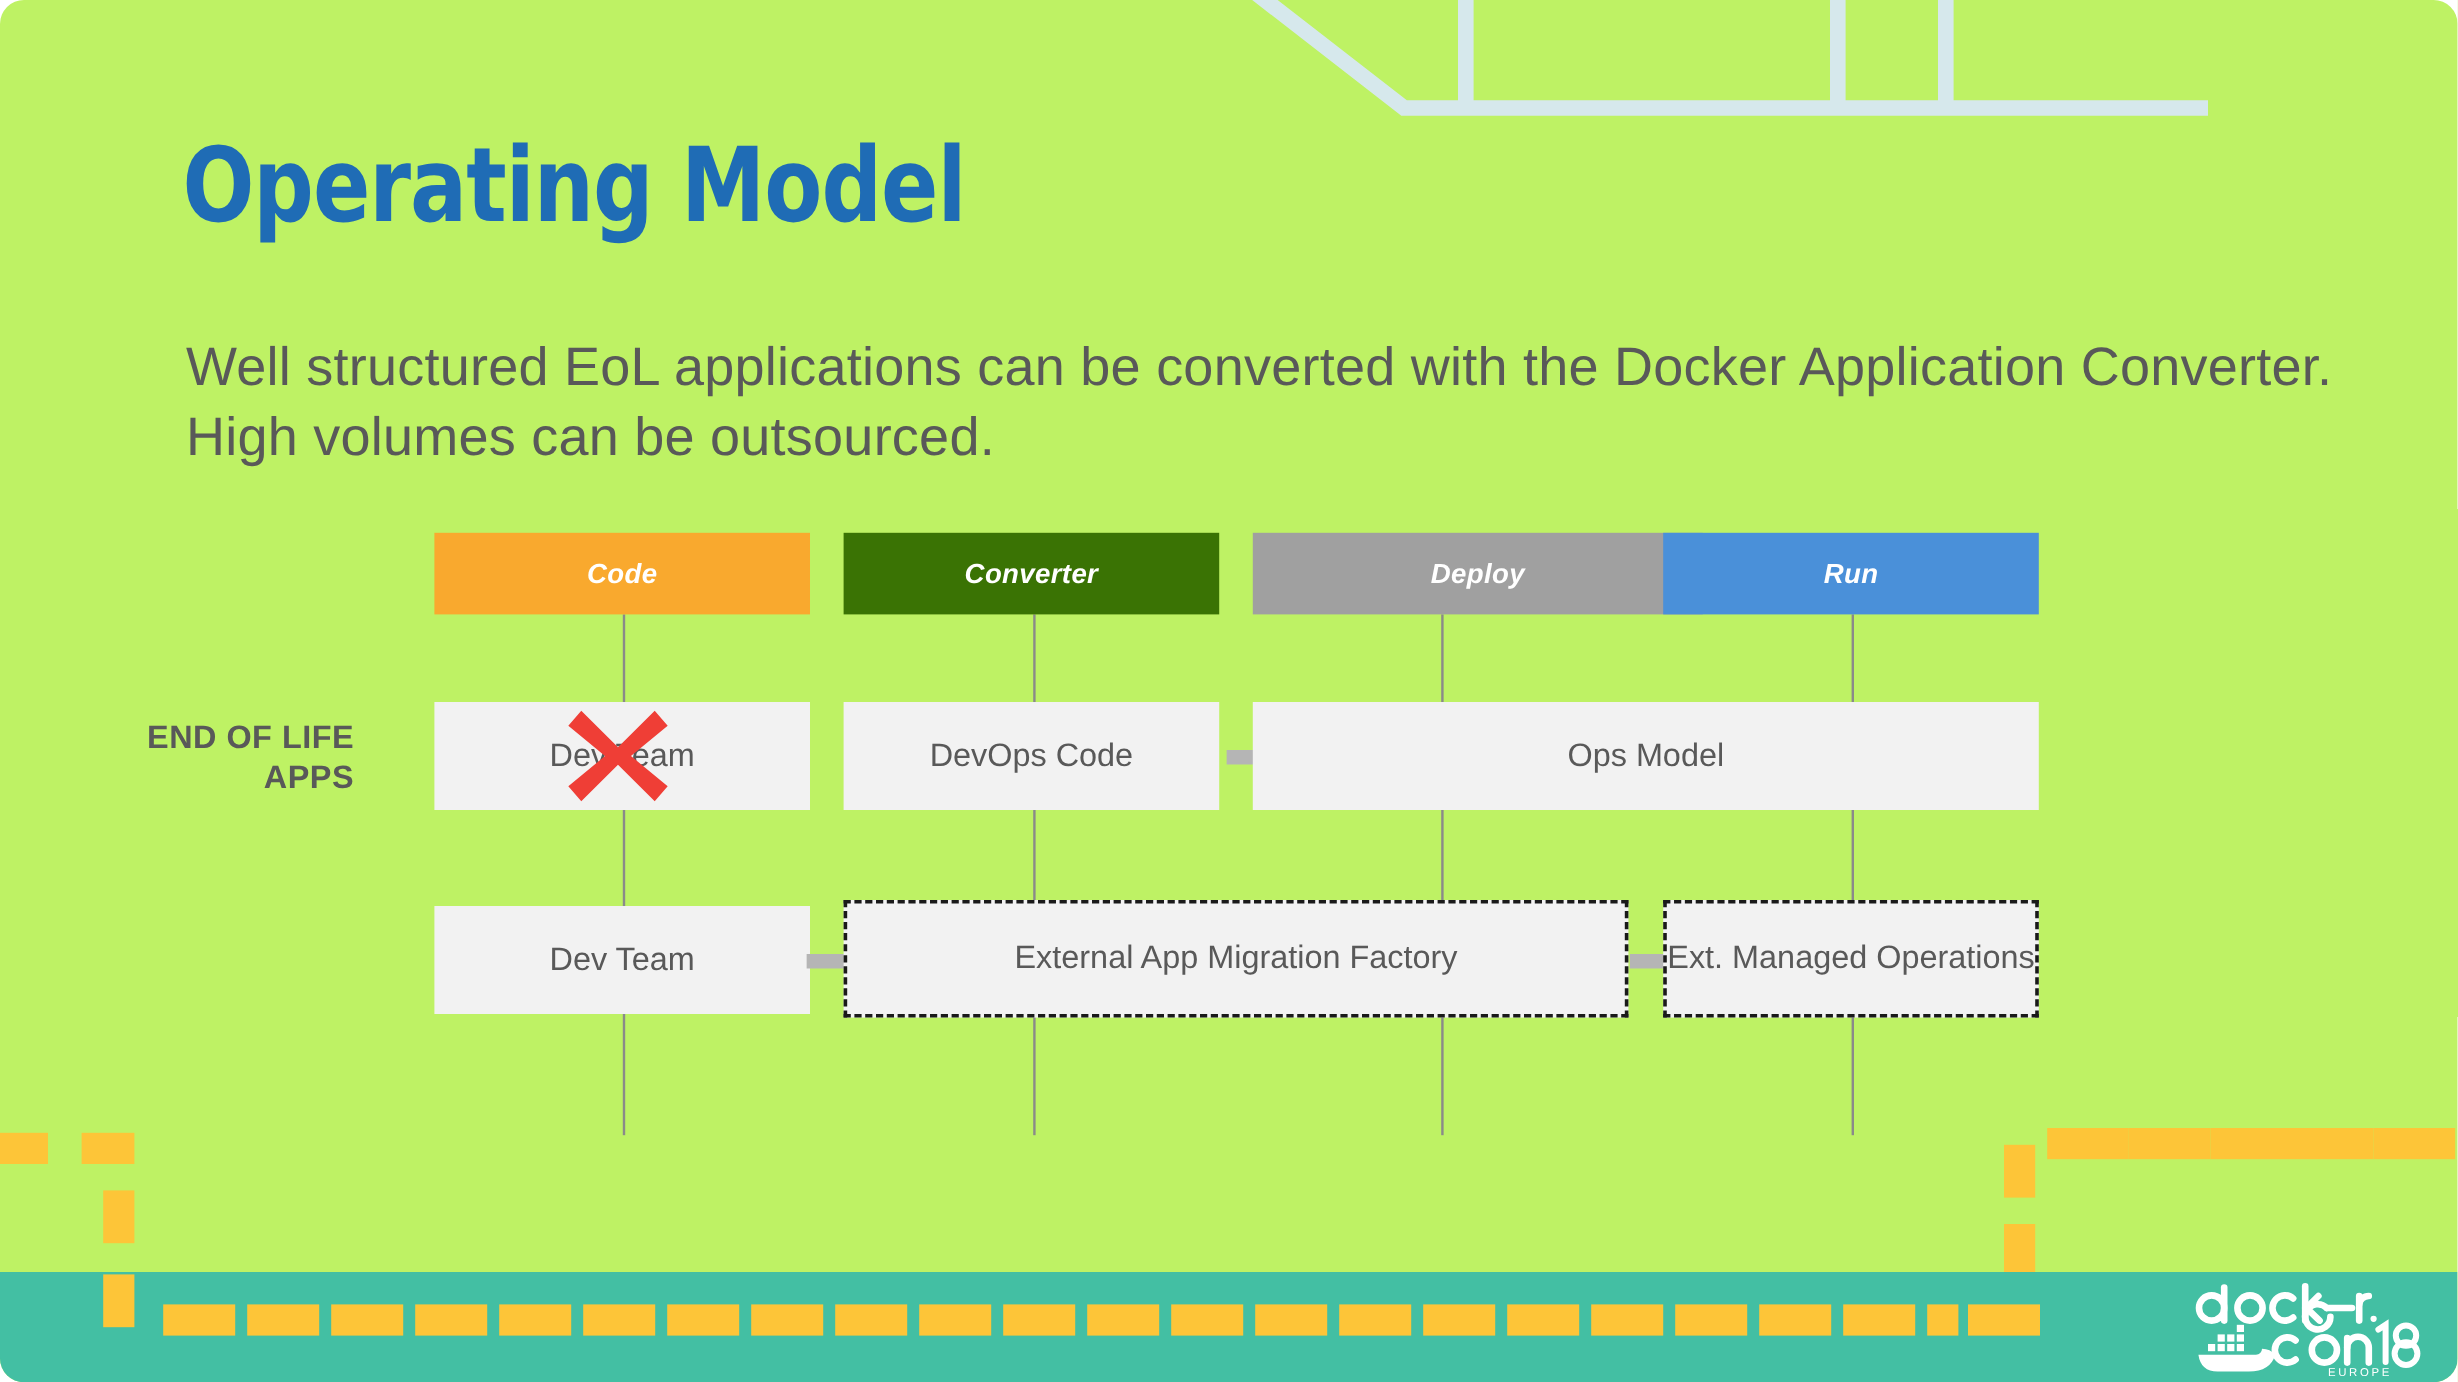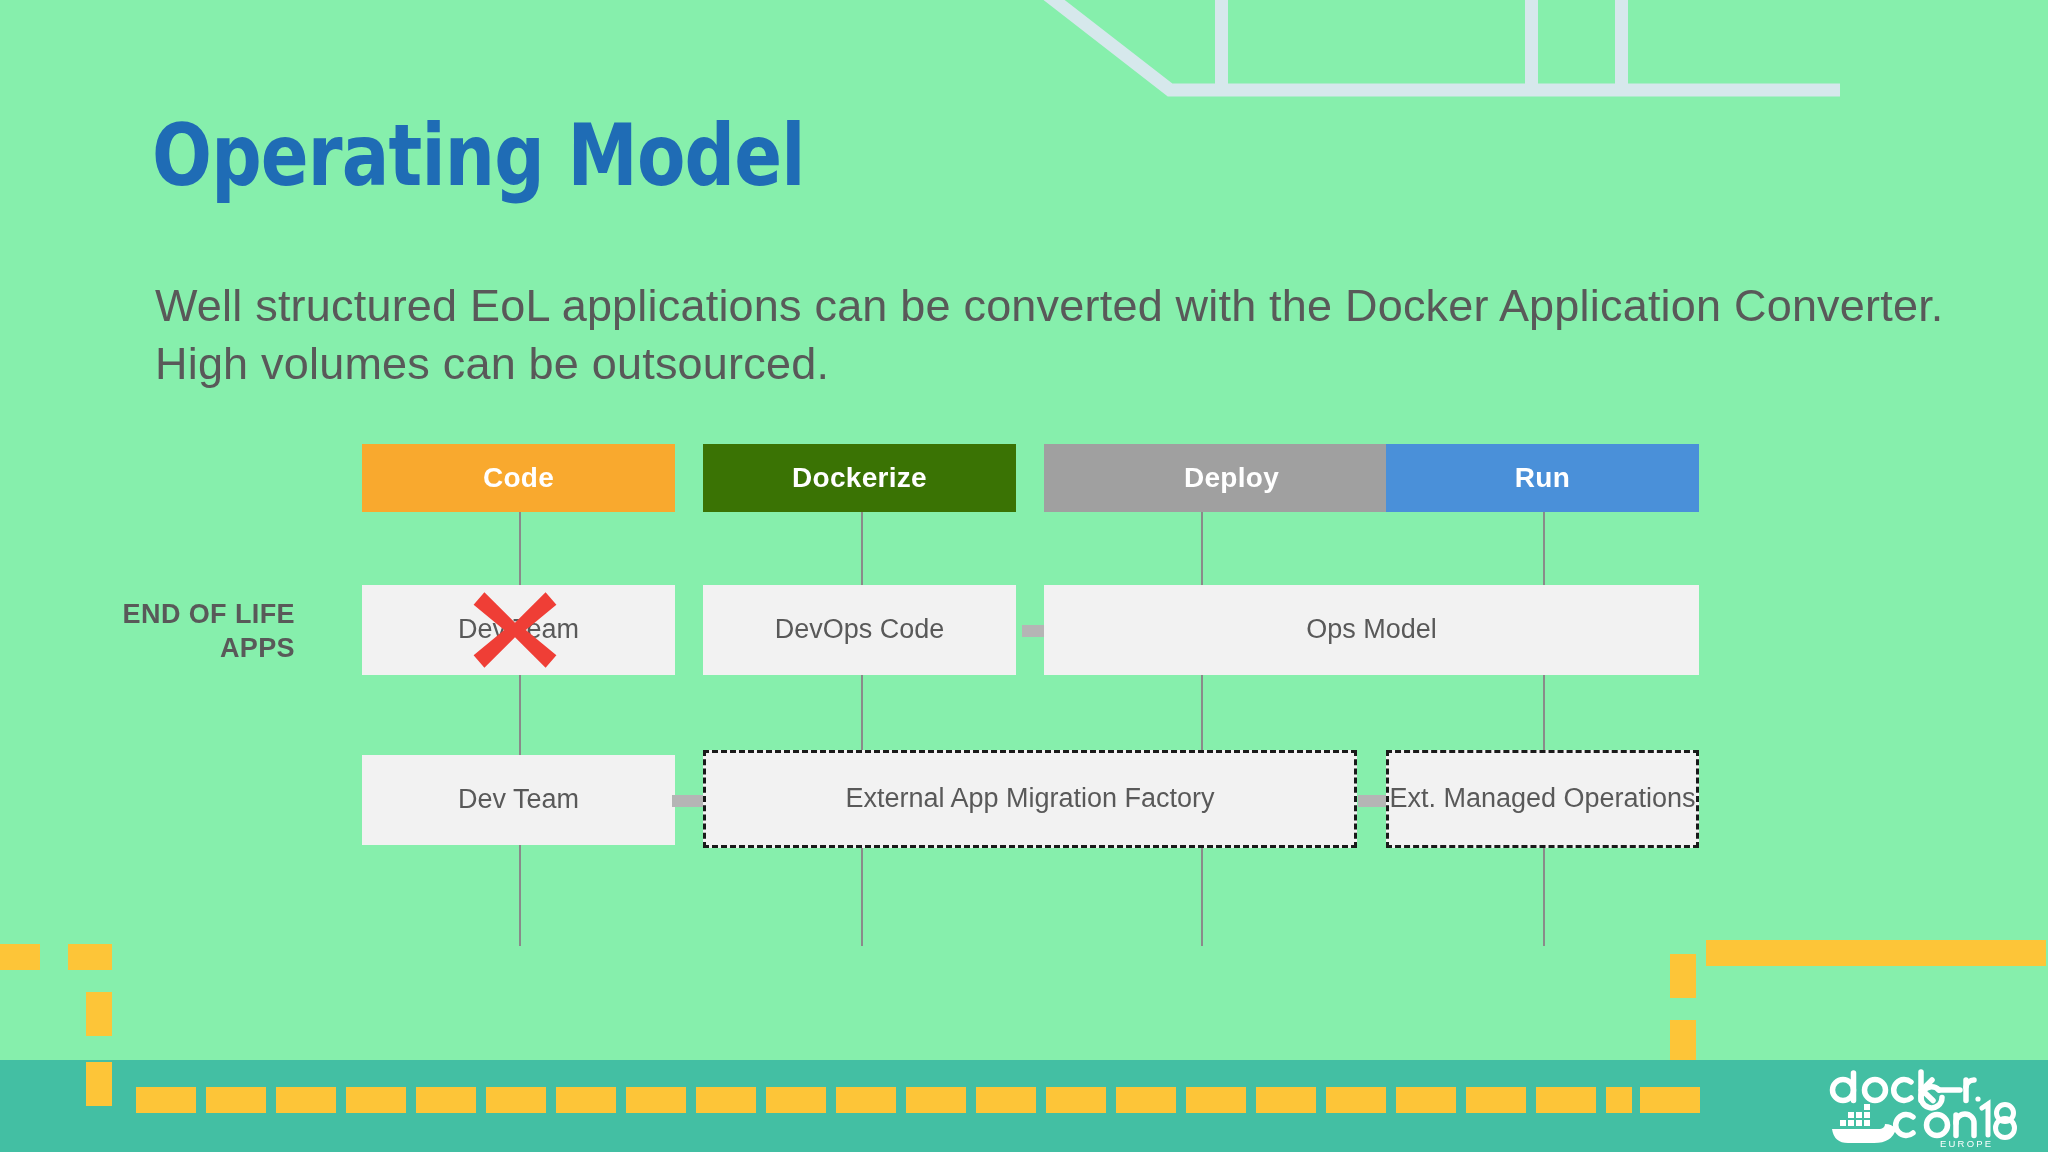--- a/index.html
+++ b/index.html
@@ -7,22 +7,23 @@
     padding: 0;
     background: #ffffff;
   }
   body {
     font-family: "Liberation Sans", sans-serif;
   }
   #slide {
     position: relative;
     width: 2048px;
     height: 1152px;
-    background: #86efac;
+    background: #bef264;
     overflow: hidden;
+    border-radius: 20px;
   }
 
   
   #top-decor {
     position: absolute;
     top: -2px;
     left: 940px;
     width: 900px;
     height: 110px;
     pointer-events: none;
@@ -74,23 +75,24 @@
 
   .header-box {
     position: absolute;
     height: 68px;
     top: 444px;
     display: flex;
     align-items: center;
     justify-content: center;
     color: #ffffff;
     font-weight: bold;
-    font-size: 28px;
+    font-size: 23px;
     letter-spacing: 0.3px;
     font-family: "Liberation Sans", sans-serif;
+    font-style: italic;
   }
 
   .cell {
     position: absolute;
     background: #f2f2f2;
     display: flex;
     align-items: center;
     justify-content: center;
     text-align: center;
     color: #595959;
@@ -173,21 +175,21 @@
 
     <div class="vline" style="left:519px; top:512px; height:434px;"></div>
     <div class="vline" style="left:861px; top:512px; height:434px;"></div>
     <div class="vline" style="left:1201px; top:512px; height:434px;"></div>
     <div class="vline" style="left:1543px; top:512px; height:434px;"></div>
 
     <div class="header-box" style="left:362px;  width:313px; background:#f9a92e;">
       <span>Code</span>
     </div>
     <div class="header-box" style="left:703px;  width:313px; background:#3a7304;">
-      <span>Dockerize</span>
+      <span>Converter</span>
     </div>
     <div class="header-box" style="left:1044px; width:375px; background:#a0a0a0;">
       <span>Deploy</span>
     </div>
     <div class="header-box" style="left:1386px; width:313px; background:#4a90d9;">
       <span>Run</span>
     </div>
 
     <div class="row-label" style="left:40px; top:598px; width:255px;">
       <div>END OF LIFE</div>

